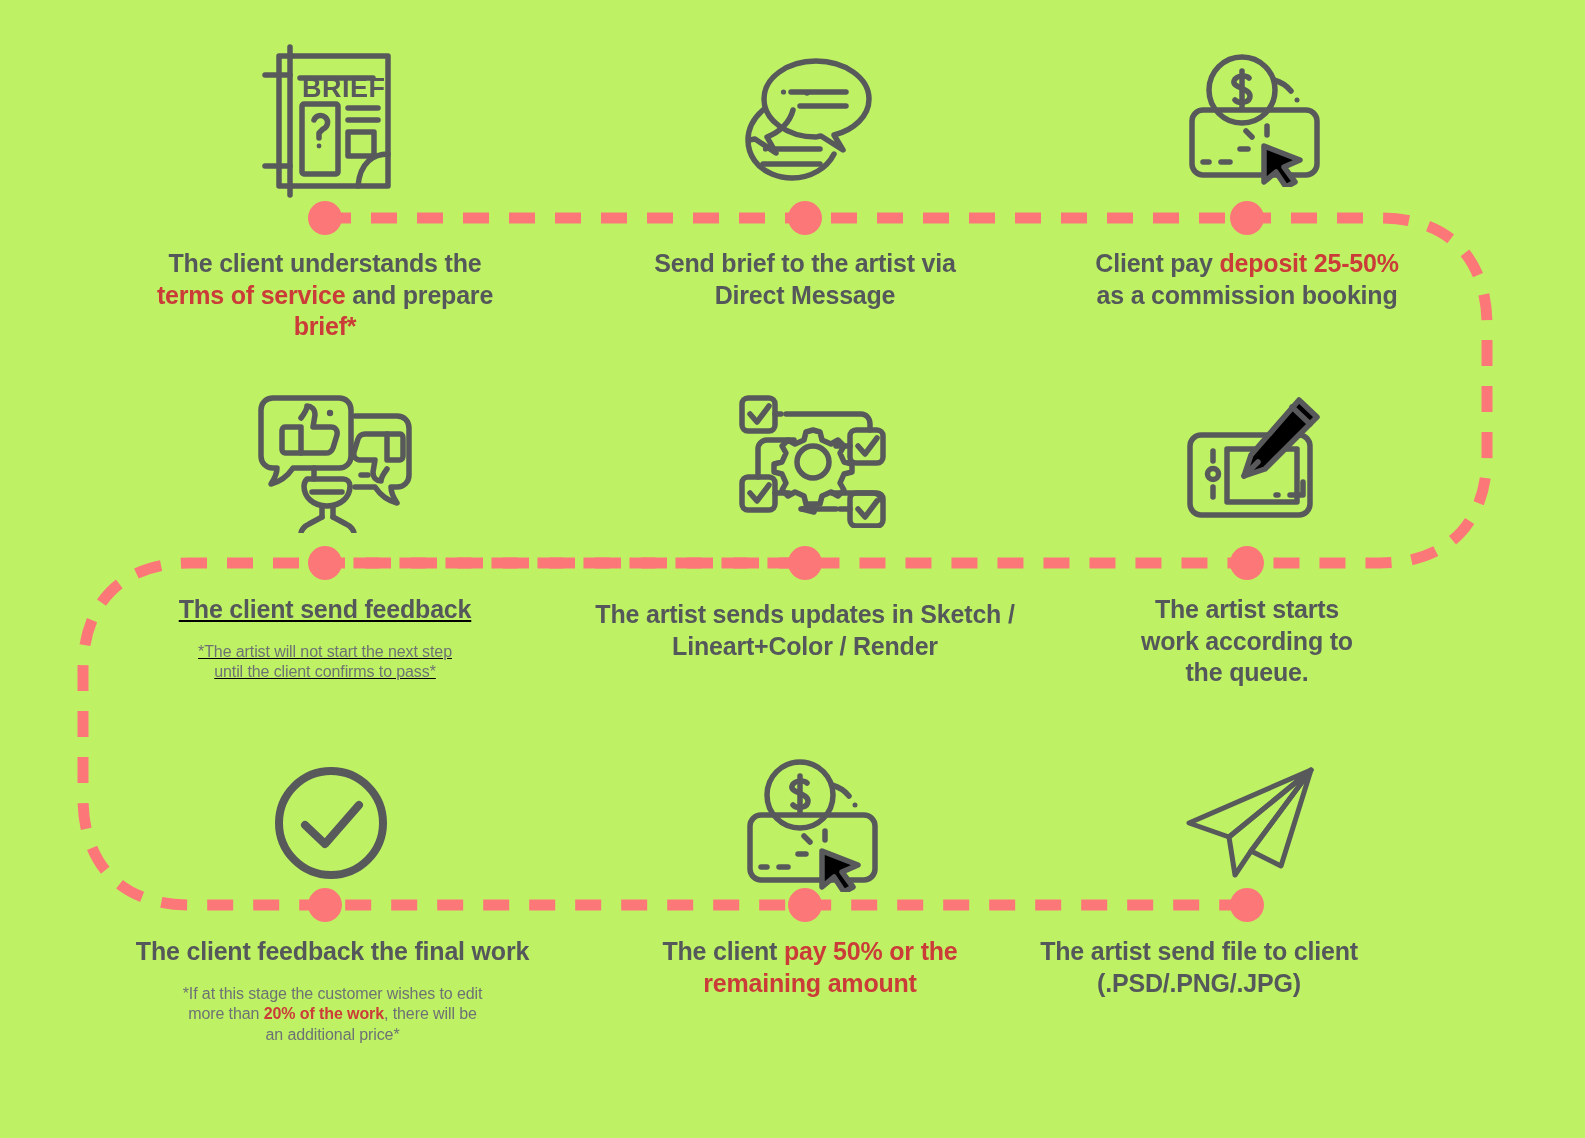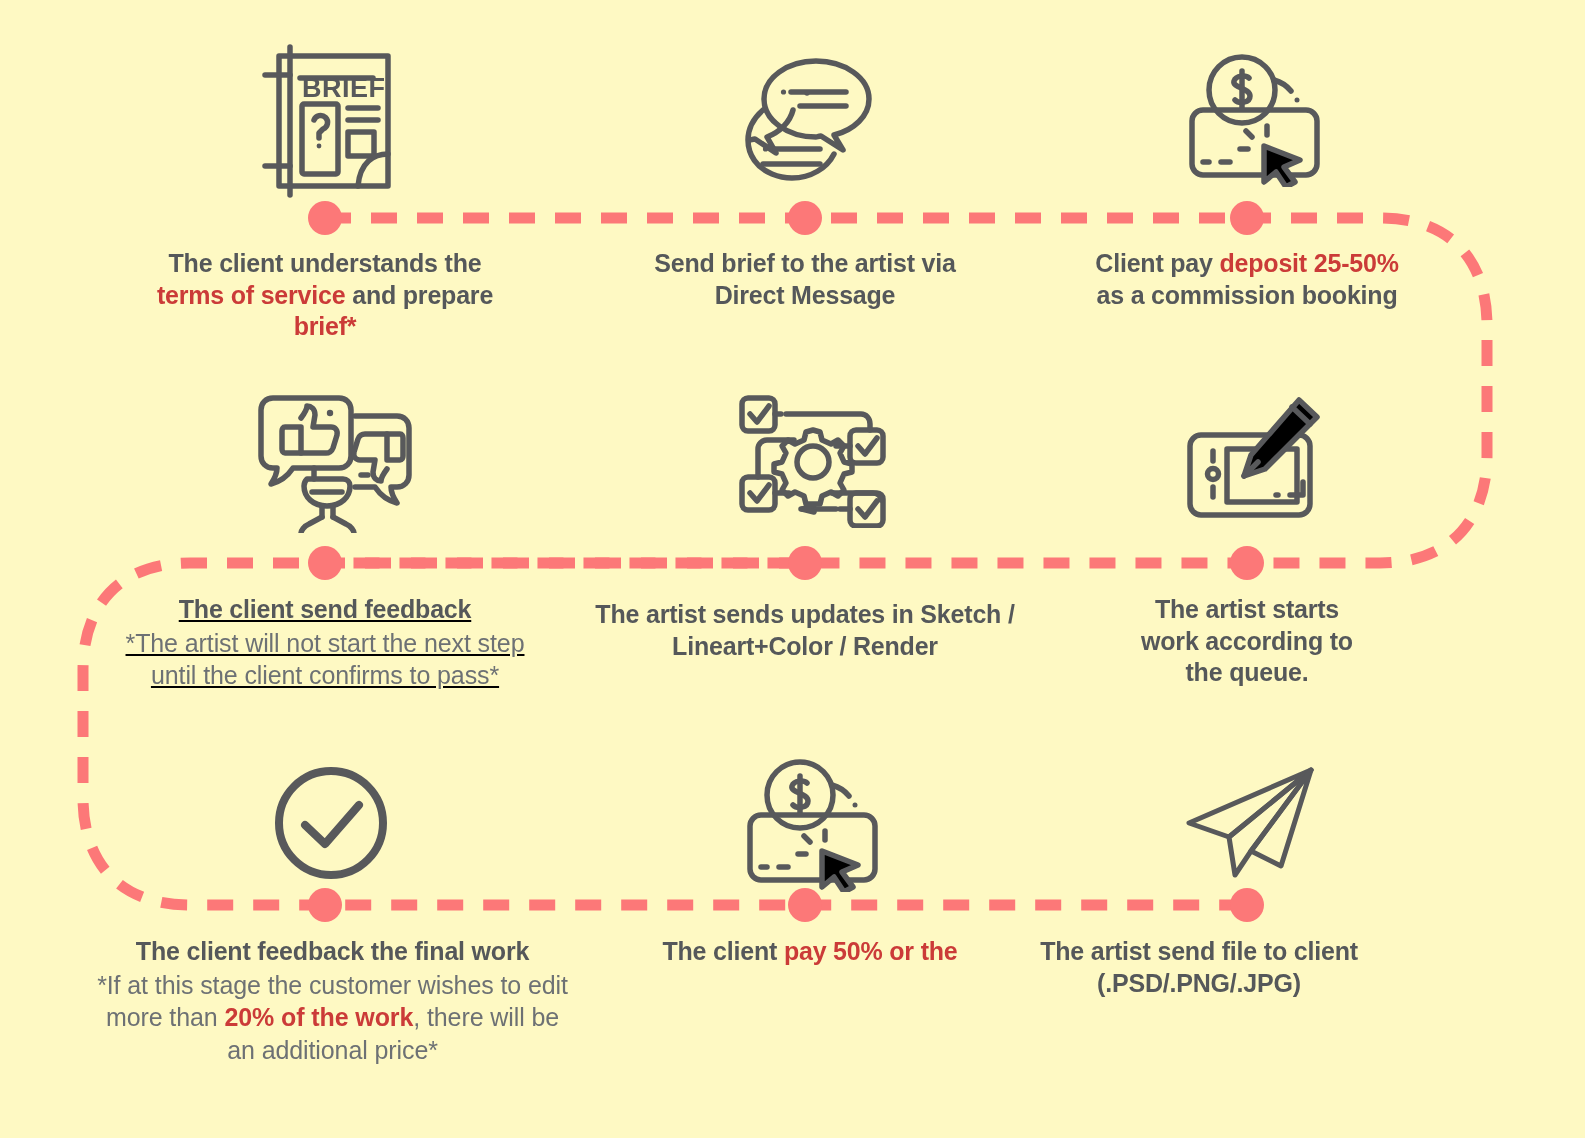--- a/index.html
+++ b/index.html
@@ -9,21 +9,21 @@
     background: #000;
   }
   body {
     font-family: "Liberation Sans", sans-serif;
     -webkit-font-smoothing: antialiased;
   }
   #stage {
     position: relative;
     width: 1585px;
     height: 1138px;
-    background: #fef9c3;
+    background: #bef264;
     overflow: hidden;
   }
   #path-layer {
     position: absolute;
     left: 0; top: 0;
     width: 1585px; height: 1138px;
     pointer-events: none;
   }
   .node-dot {
     position: absolute;
@@ -50,24 +50,24 @@
     color: #55585A;
     font-weight: bold;
     font-size: 25px;
     line-height: 1.26;
     letter-spacing: -0.2px;
   }
   .caption .accent { color: #CB3B38; }
   .subcaption {
     color: #6D7174;
     font-weight: normal;
-    font-size: 25px;
+    font-size: 16px;
     line-height: 1.3;
     letter-spacing: -0.1px;
-    margin-top: 1px;
+    margin-top: 16px;
   }
   .subcaption .accent { color: #CB3B38; font-weight: bold; }
 </style>
 </head>
 <body>
 
 <div id="stage">
 
   <svg id="path-layer" viewBox="0 0 1585 1138" width="1585" height="1138" fill="none">
     <path d="M325 218 H1380 C1455 218 1487 265 1487 325 L1487 455 C1487 515 1455 563 1380 563 H325" stroke="#FC7878" stroke-width="11" stroke-linecap="butt" stroke-dasharray="26 20" fill="none"></path>
@@ -284,20 +284,21 @@
     <div class="subcaption">
         <div><span>*If at this stage the customer wishes to edit</span></div>
         <div><span>more than </span><span class="accent">20% of the work</span><span>, there will be</span></div>
         <div><span>an additional price*</span></div>
       </div>
   </div>
 
   <div class="step" style="left:600px; top:936px; width:420px;">
     <div class="caption">
         <div><span>The client </span><span class="accent">pay 50% or the</span></div>
+        <div><span class="accent">remaining amount</span></div>
       </div>
 
   </div>
 
   <div class="step" style="left:989px; top:936px; width:420px;">
     <div class="caption">
         <div><span>The artist send file to client</span></div>
         <div><span>(.PSD/.PNG/.JPG)</span></div>
       </div>
 

